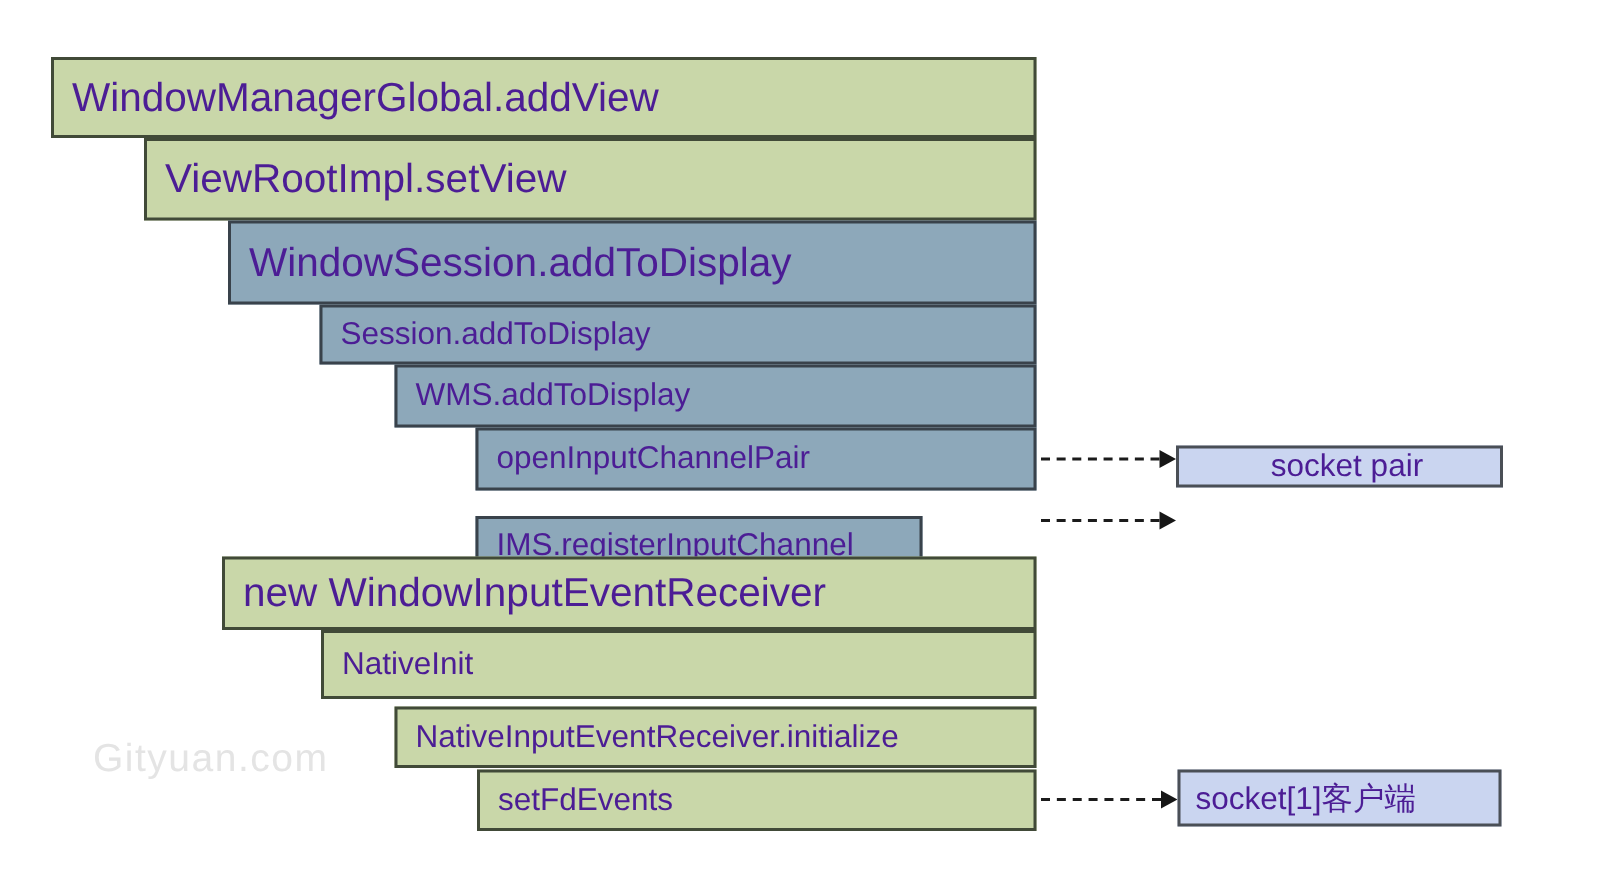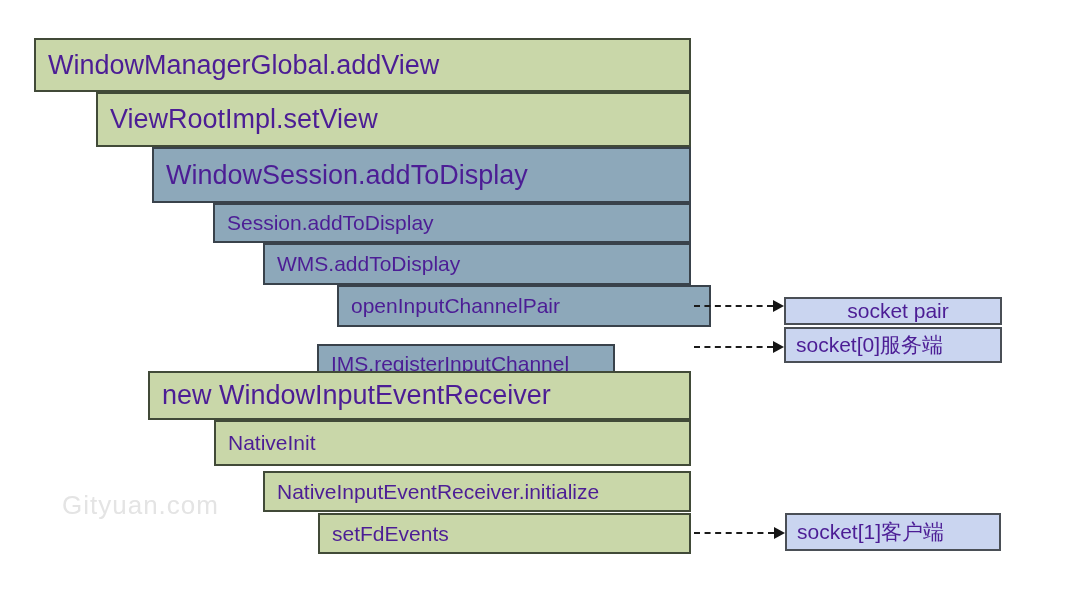--- a/index.html
+++ b/index.html
@@ -71,21 +71,21 @@
     letter-spacing: 1px;
     text-align: center;
   }
 
   
   .s0  { left: 34px;  top: 38px;  width: 657px; height: 54px; }
   .s1  { left: 96px;  top: 92px;  width: 595px; height: 55px; }
   .s2  { left: 152px; top: 147px; width: 539px; height: 56px; }
   .s3  { left: 213px; top: 203px; width: 478px; height: 40px; }
   .s4  { left: 263px; top: 243px; width: 428px; height: 42px; }
-  .s5  { left: 317px; top: 285px; width: 374px; height: 42px; margin-left: 20px; }
+  .s5  { left: 317px; top: 285px; width: 374px; height: 42px; }
   .s6  { left: 317px; top: 344px; width: 298px; height: 39px; }
   .s7  { left: 148px; top: 371px; width: 543px; height: 49px; }
   .s8  { left: 214px; top: 420px; width: 477px; height: 46px; }
   .s9  { left: 263px; top: 471px; width: 428px; height: 41px; }
   .s10 { left: 318px; top: 513px; width: 373px; height: 41px; }
 
   
   .n0 { left: 784px; top: 297px; width: 218px; height: 28px; justify-content: center; }
   .n1 { left: 784px; top: 327px; width: 218px; height: 36px; }
   .n2 { left: 785px; top: 513px; width: 216px; height: 38px; }
@@ -143,22 +143,19 @@
     <span class="head"></span>
   </div>
   <div class="arrow a2">
     <span class="dash"></span>
     <span class="head"></span>
   </div>
 
   <div class="box note small n0">
     <span>socket pair</span>
   </div>
-  <div class="box note small n1">
-    <span>socket[0]服务端</span>
-  </div>
   <div class="box note small n2">
     <span>socket[1]客户端</span>
   </div>
 
   <div class="watermark">Gityuan.com</div>
 
 </div>
 
 </body></html>

